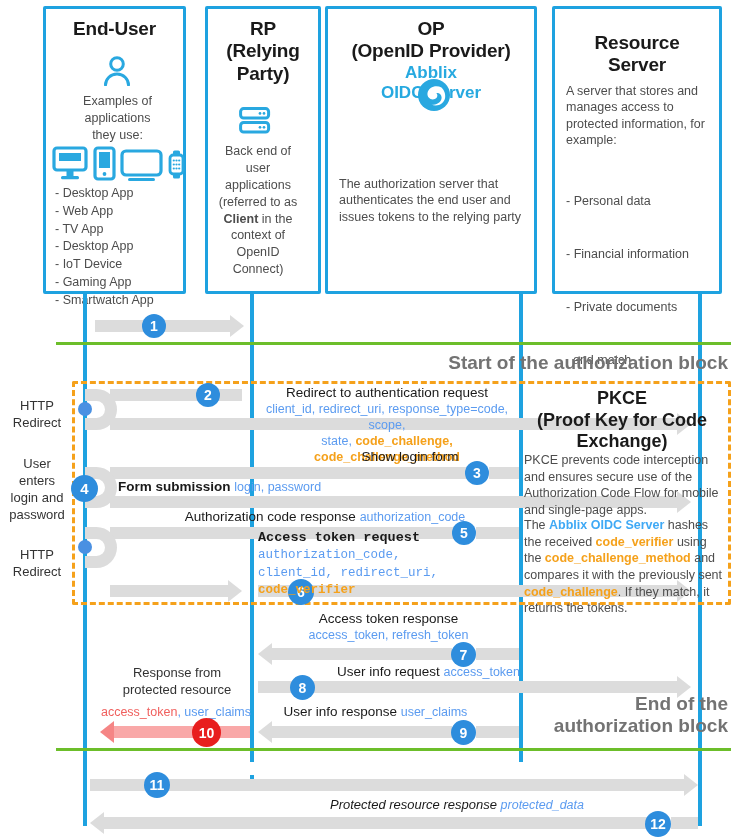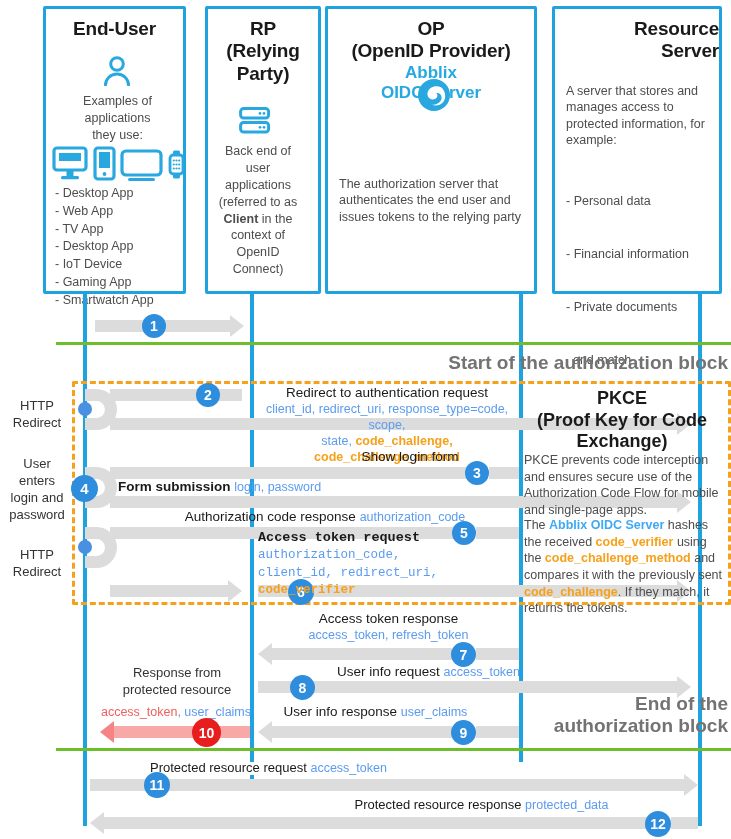--- a/index.html
+++ b/index.html
@@ -190,21 +190,21 @@
     <svg class="icon-wrap" style="left:89px; top:69px;" width="34" height="34" viewBox="0 0 34 34">
       <circle cx="17" cy="17" r="16" fill="#29a8e0"></circle>
       <path d="M24.5 9.5 C19 6.5 11.5 9 10.5 15 C9.8 19.5 14 22.5 17.8 21 C20.5 19.9 21.2 16.8 19.4 15.2 C22 14.6 24.6 16.6 24.6 19.6 C24.6 24.2 19.6 27.6 14.4 26.4 C19.8 29.4 27.6 26 28.2 19 C28.7 13.3 24.5 9.5 24.5 9.5 Z" fill="#ffffff"></path>
     </svg>
     <div class="brandname" style="font-size:17px; white-space:pre-line;">Abblix
 OIDC Server</div>
     <div class="actor-sub" style="position:absolute; left:11px; top:167px; width:190px; font-size:12.5px; text-align:left;">The authorization server that authenticates the end user and issues tokens to the relying party</div>
   </div>
 
   <div class="actor-box" style="left:552px; top:6px; width:170px; height:288px;">
-    <div class="actor-title" style="margin-top:9px; font-size:19px; white-space:pre-line;text-align:right;">Resource
+    <div class="actor-title" style="margin-top:23px; font-size:19px; white-space:pre-line;">Resource
 Server</div>
     <div class="actor-sub" style="position:absolute; left:11px; top:74px; width:150px; font-size:12.5px; text-align:left;">A server that stores and manages access to protected information, for example:</div>
     <div class="bullets" style="position:absolute; left:11px; top:148px; width:152px; font-size:12.5px; white-space:pre;">
       <div>- Personal data</div>
       <div>- Financial information</div>
       <div>- Private documents</div>
       <div>  and match</div>
     </div>
   </div>
 
@@ -326,29 +326,25 @@
     <span class="params red">access_token</span><span class="params">, user_claims</span>
   </div>
   <div class="head left red" style="left:100px; top:721px;"></div>
   <div class="bar red" style="left:114px; top:726px; width:136px;"></div>
   <div class="badge red" style="left:192px; top:718px; width:29px; height:29px; font-size:14px;">10</div>
 
   <div class="greenline" style="left:56px; top:748px; width:675px;"></div>
   <div class="greenlabel" style="left:500px; top:693px; width:228px; font-size:19px; white-space:pre-line;">End of the
 authorization block</div>
 
-  <div class="msg" style="left:150px; top:760px; width:280px; font-size:13px;">
-    <span class="main">Protected resource request</span>
-    <span class="params" style="font-size:12.5px;">access_token</span>
-  </div>
   <div class="bar" style="left:90px; top:779px; width:594px;"></div>
   <div class="head right" style="left:684px; top:774px;"></div>
   <div class="badge" style="left:118px; top:772px; width:26px; height:26px; font-size:14px;margin-left:26px;">11</div>
 
-  <div class="msg" style="left:330px; top:797px; width:303px; font-size:13px; text-align:center;">
+  <div class="msg" style="left:330px; top:797px; width:303px; font-size:13px; text-align:left;font-style:italic;">
     <span class="main">Protected resource response</span>
     <span class="params" style="font-size:12.5px;">protected_data</span>
   </div>
   <div class="head left" style="left:90px; top:812px;"></div>
   <div class="bar" style="left:104px; top:817px; width:545px;"></div>
   <div class="badge" style="left:645px; top:811px; width:26px; height:26px; font-size:14px;">12</div>
   <div class="bar" style="left:671px; top:817px; width:27px;"></div>
 
 </div>
 

